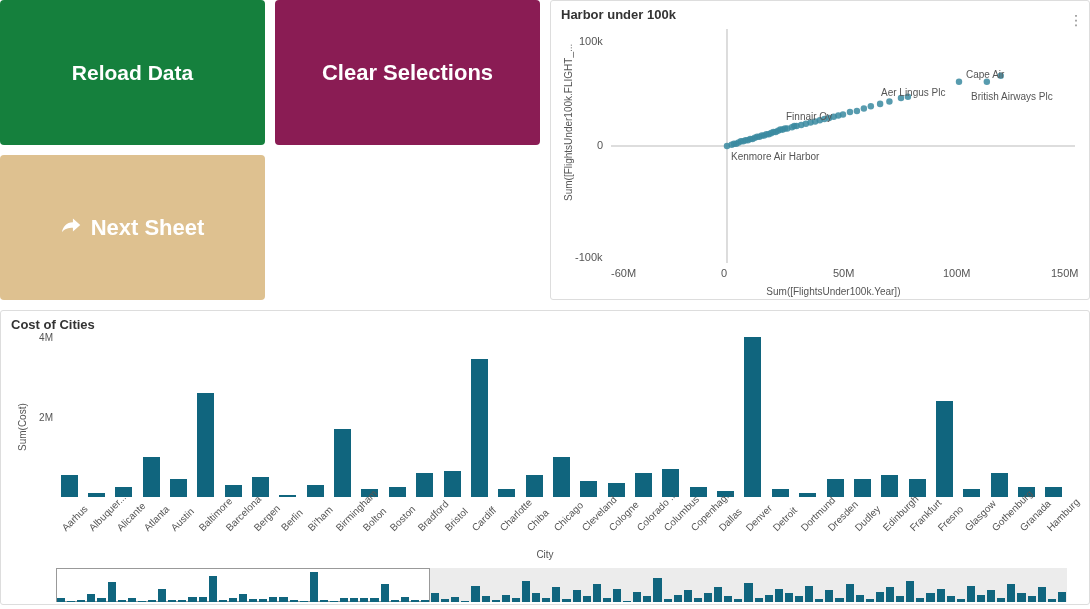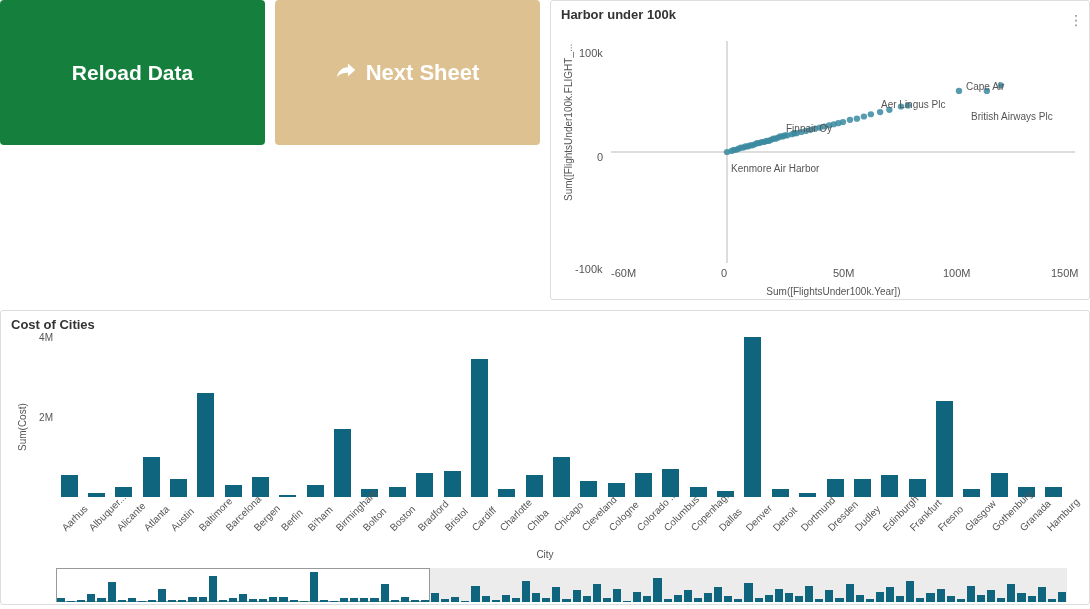--- a/index.html
+++ b/index.html
@@ -57,21 +57,21 @@
     position: absolute;
     top: 14px; right: 6px;
     font-size: 14px;
     color: #888;
     cursor: pointer;
     line-height: 10px;
   }
   .scatter-area {
     position: absolute;
     left: 60px; right: 14px;
-    top: 28px; bottom: 36px; margin-top: 12px;
+    top: 28px; bottom: 36px;
   }
   .scatter-svg { width: 100%; height: 100%; }
   .y-ticks, .x-ticks {
     position: absolute;
     font-size: 11px;
     color: #555;
   }
   .y-axis-label {
     position: absolute;
     transform: rotate(-90deg);
@@ -211,20 +211,23 @@
     z-index: 2;
   }
 </style>
 </head>
 <body>
 
 <div class="top-row">
   <div class="button-grid">
     <div class="big-btn btn-teal">
       <span>Reload Data</span>
+    </div>
+    <div class="big-btn btn-purple">
+      <span>Clear Selections</span>
     </div>
     <div class="big-btn btn-tan">
       <span class="icon">
         <svg viewBox="0 0 24 24">
             <path d="M13 5l8 7-8 7v-4c-5 0-9 1-12 5 1-6 5-11 12-11V5z"></path>
           </svg>
       </span>
       <span>Next Sheet</span>
     </div>
   </div>
@@ -295,21 +298,21 @@
       <span class="y-ticks" style="left:-36px; top:222px;">-100k</span>
       
       <span class="x-ticks" style="bottom:-16px; left:0px;">-60M</span>
       <span class="x-ticks" style="bottom:-16px; left:110px;">0</span>
       <span class="x-ticks" style="bottom:-16px; left:222px;">50M</span>
       <span class="x-ticks" style="bottom:-16px; left:332px;">100M</span>
       <span class="x-ticks" style="bottom:-16px; left:440px;">150M</span>
       
       <span class="pt-label" style="left:355px; top:40px;">Cape Air</span>
       <span class="pt-label" style="left:270px; top:58px;">Aer Lingus Plc</span>
-      <span class="pt-label" style="left:352px; top:70px;padding-left:8px;">British Airways Plc</span>
+      <span class="pt-label" style="left:352px; top:62px;padding-left:8px;">British Airways Plc</span>
       <span class="pt-label" style="left:175px; top:82px;">Finnair Oy</span>
       <span class="pt-label" style="left:120px; top:122px;">Kenmore Air Harbor</span>
     </div>
   </div>
 </div>
 
 <div class="bar-panel">
   <div class="panel-title">Cost of Cities</div>
   <div class="bar-y-label">Sum(Cost)</div>
   <div class="bar-x-label">City</div>

